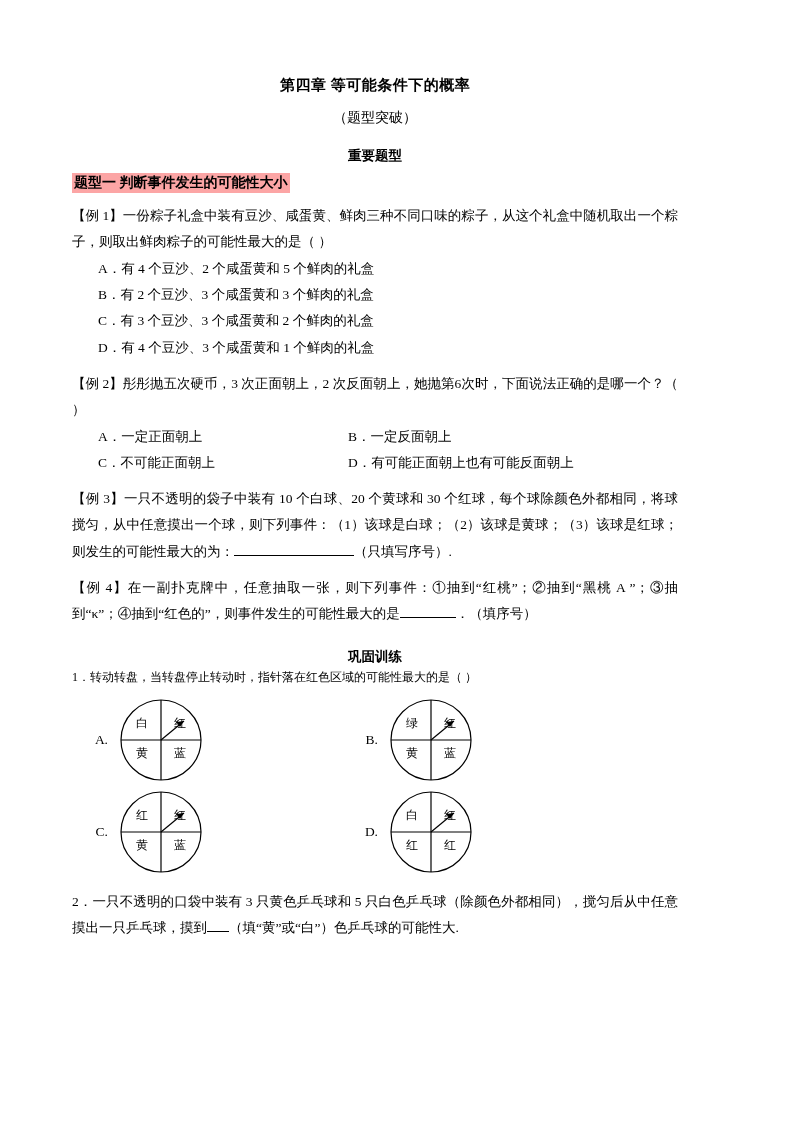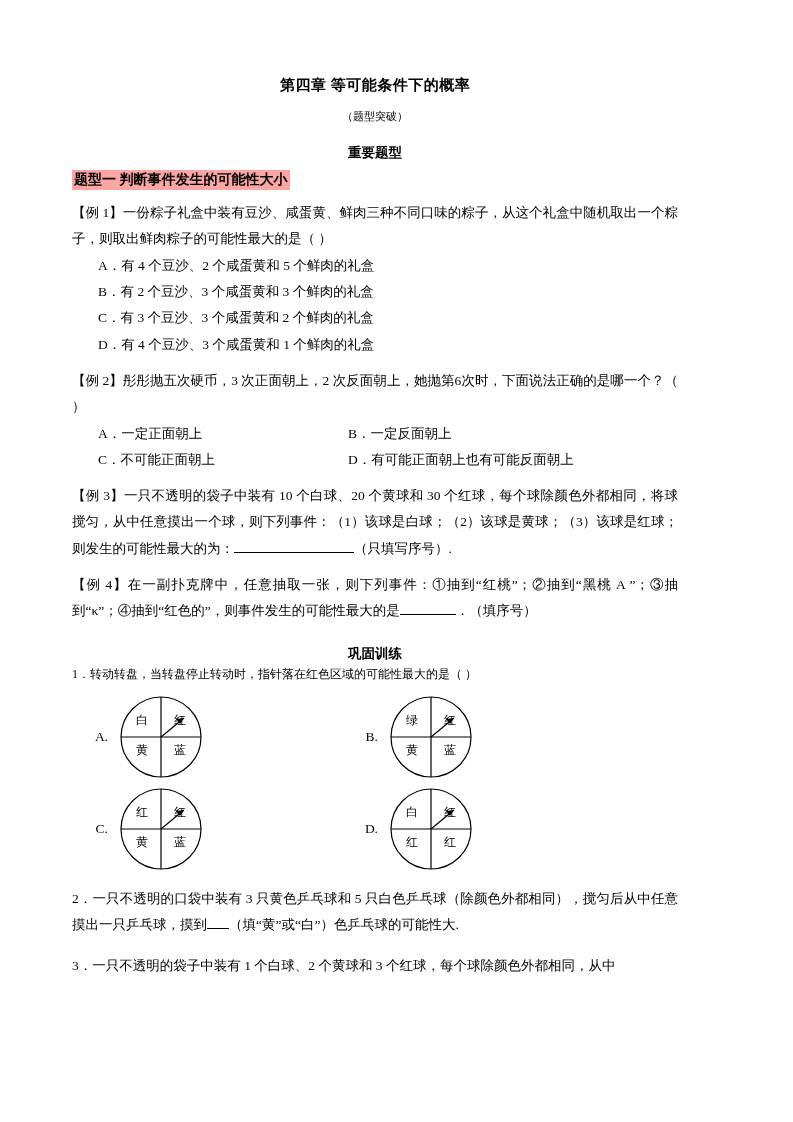--- a/index.html
+++ b/index.html
@@ -24,21 +24,21 @@
   .title {
     text-align: center;
     font-size: 15px;
     font-weight: bold;
     letter-spacing: 0.5px;
     margin-top: 14px;
     margin-bottom: 0;
   }
   .subtitle {
     text-align: center;
-    font-size: 11px;
+    font-size: 14px;
     margin-top: 14px;
     margin-bottom: 0;
   }
   .section-head {
     font-size: 13.5px;
     font-weight: bold;
     margin-top: 20px;
     margin-bottom: 0;
     text-align: center;
   }
@@ -237,15 +237,14 @@
         </div>
       </div>
     </div>
 
   </div>
 
   <div class="footer-para">
     <span>2．一只不透明的口袋中装有 3 只黄色乒乓球和 5 只白色乒乓球（除颜色外都相同），搅匀后从中任意摸出一只乒乓球，摸到</span><span class="blank-line" style="width:22px;"></span><span>（填“黄”或“白”）色乒乓球的可能性大.</span>
   </div>
 
-  <div class="footer-para">3．一只不透明的袋子中装有 1 个白球、2 个黄球和 3 个红球，每个球除颜色外都相同，从中</div>
 
 </div>
 
 </body></html>

